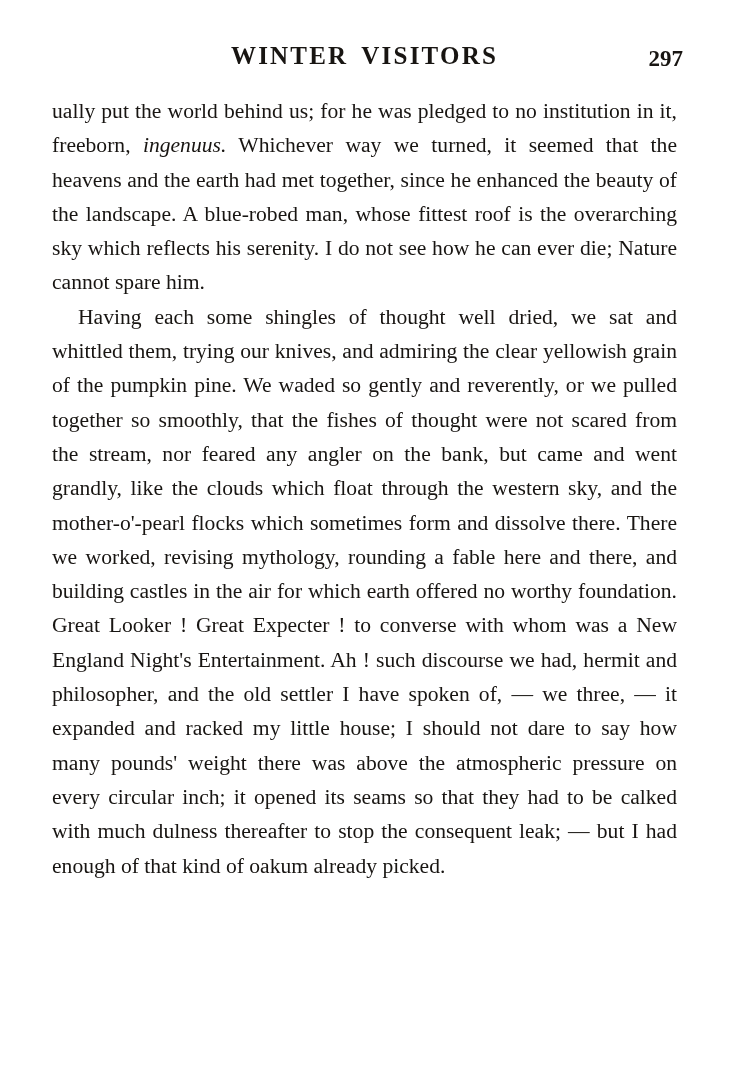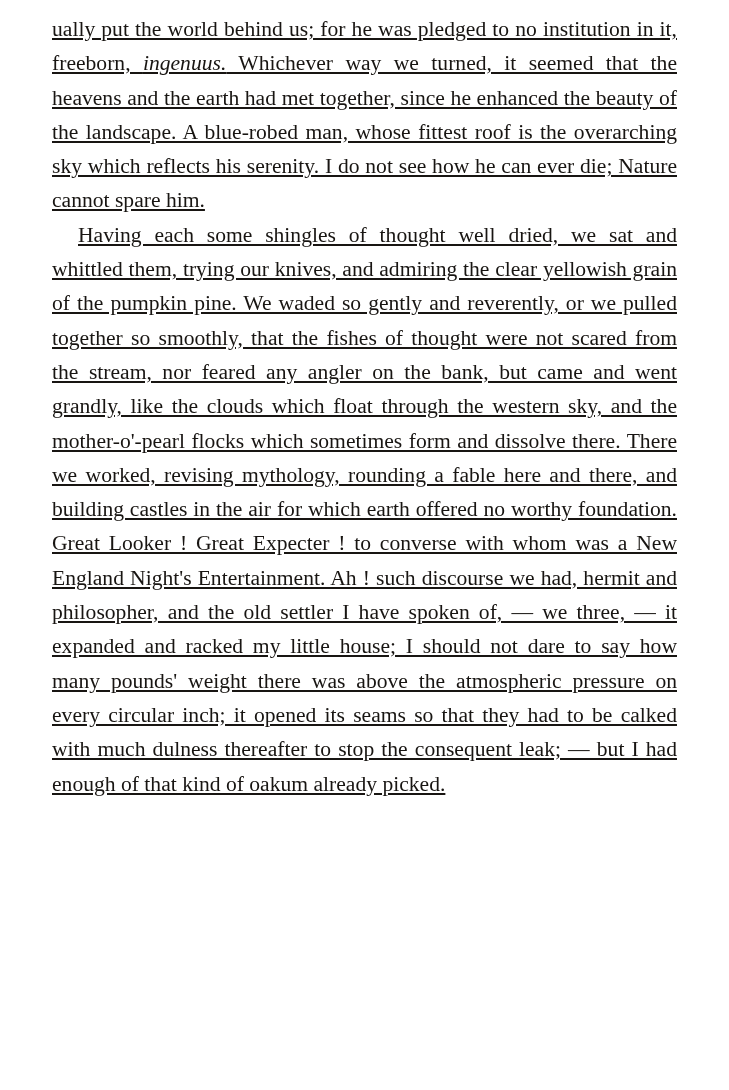--- a/index.html
+++ b/index.html
@@ -45,36 +45,39 @@
     font-size: 23px;
     font-weight: 700;
   }
   .body-text {
     margin: 12px 52px 0 52px;
     font-size: 21.6px;
     line-height: 34.3px;
     text-align: justify;
     text-justify: inter-word;
     hyphens: none;
-    text-decoration: underline;
   }
   .body-text p {
     margin: 0;
   }
   .body-text p.indent {
     text-indent: 26px;
   }
   .body-text em {
     font-style: italic;
   }
 </style>
 </head>
 <body>
 
 <div class="page">
 
+  <div class="running-head">
+    <div class="head-title">WINTER VISITORS</div>
+    <div class="folio">297</div>
+  </div>
 
   <div class="body-text" id="body-text">
       <p>ually put the world behind us; for he was pledged to no institution in it, freeborn, <em>ingenuus.</em> Whichever way we turned, it seemed that the heavens and the earth had met together, since he enhanced the beauty of the landscape. A blue-robed man, whose fittest roof is the overarching sky which reflects his serenity. I do not see how he can ever die; Nature cannot spare him.</p>
       <p class="indent">Having each some shingles of thought well dried, we sat and whittled them, trying our knives, and admiring the clear yellowish grain of the pumpkin pine. We waded so gently and reverently, or we pulled together so smoothly, that the fishes of thought were not scared from the stream, nor feared any angler on the bank, but came and went grandly, like the clouds which float through the western sky, and the mother-o'-pearl flocks which sometimes form and dissolve there. There we worked, revising mythology, rounding a fable here and there, and building castles in the air for which earth offered no worthy foundation. Great Looker ! Great Expecter ! to converse with whom was a New England Night's Entertainment. Ah ! such discourse we had, hermit and philosopher, and the old settler I have spoken of, — we three, — it expanded and racked my little house; I should not dare to say how many pounds' weight there was above the atmospheric pressure on every circular inch; it opened its seams so that they had to be calked with much dulness thereafter to stop the consequent leak; — but I had enough of that kind of oakum already picked.</p>
     </div>
 
 </div>
 
 </body></html>

